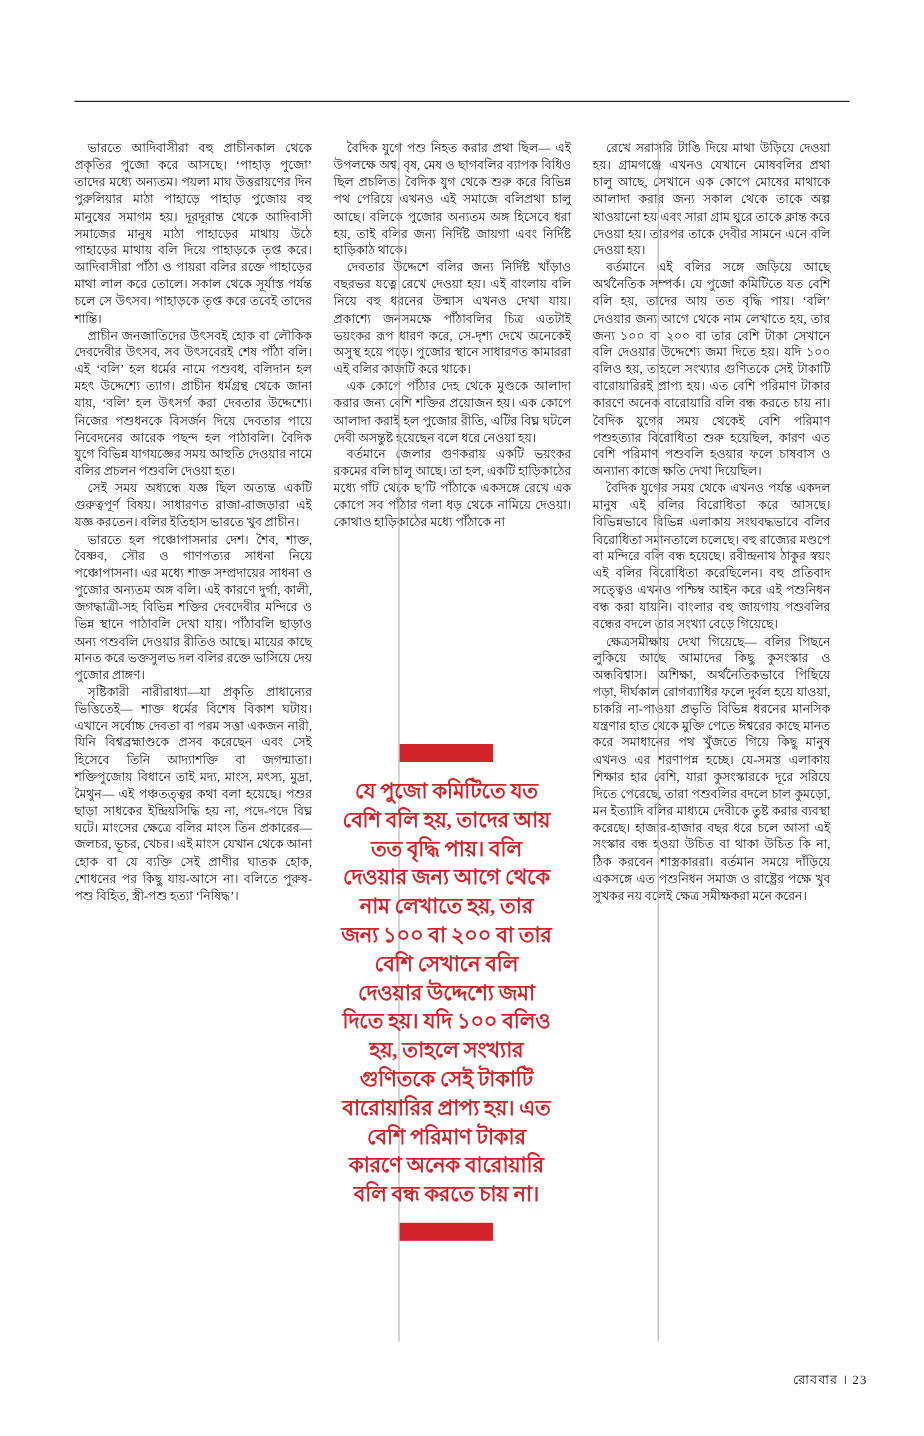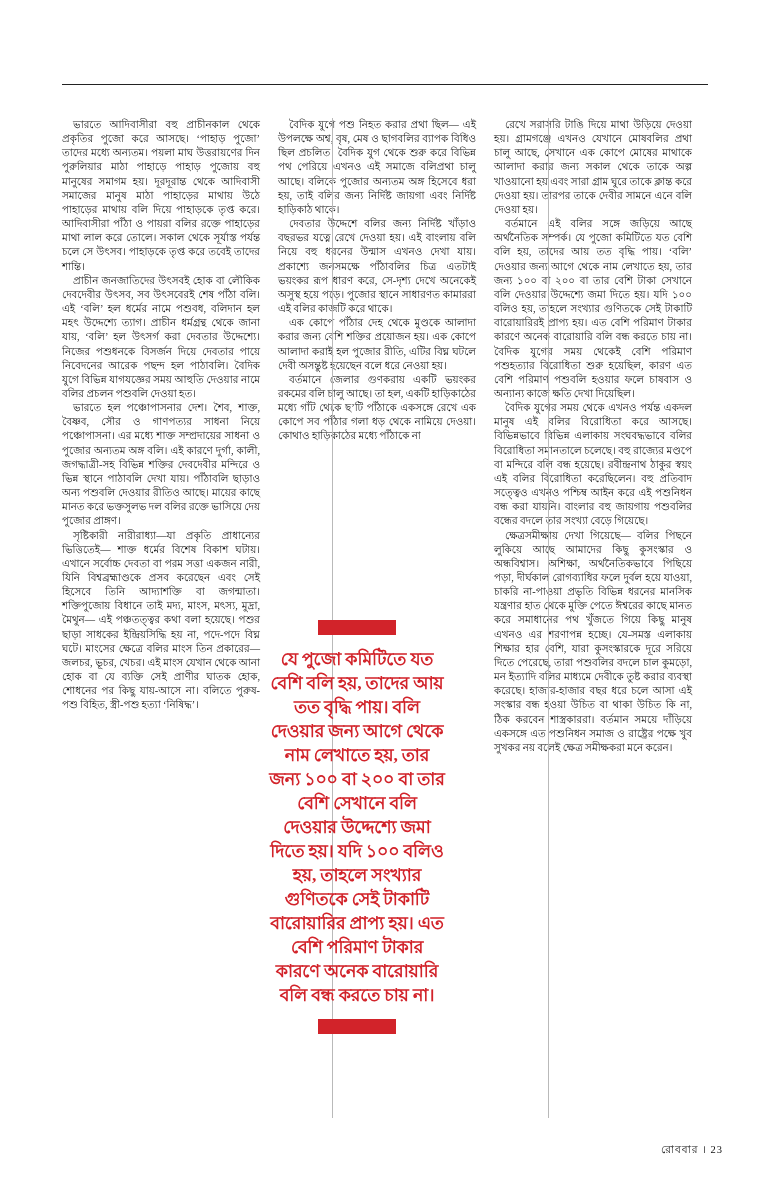--- a/index.html
+++ b/index.html
@@ -59,21 +59,21 @@
     width: 1px;
     background: #b9b9b9;
     height: 1000px;
   }
   .vrule.r1 { left: 270px; }
   .vrule.r2 { left: 486px; }
 
   
   .pullquote {
     position: absolute;
-    left: 269px;
+    left: 284px;
     top: 620px;
     width: 176px;
     padding: 0;
     text-align: center;
   }
   .pq-bar {
     width: 78px;
     height: 15px;
     background: #d2232a;
     margin: 0 auto;
@@ -104,20 +104,21 @@
 
 <div class="page">
 
   <div class="top-rule"></div>
 
   <div class="columns">
 
     <div class="col">
       <p class="first">ভারতে আদিবাসীরা বহু প্রাচীনকাল থেকে প্রকৃতির পুজো করে আসছে। ‘পাহাড় পুজো’ তাদের মধ্যে অন্যতম। পয়লা মাঘ উত্তরায়ণের দিন পুরুলিয়ার মাঠা পাহাড়ে পাহাড় পুজোয় বহু মানুষের সমাগম হয়। দূরদূরান্ত থেকে আদিবাসী সমাজের মানুষ মাঠা পাহাড়ের মাথায় উঠে পাহাড়ের মাথায় বলি দিয়ে পাহাড়কে তৃপ্ত করে। আদিবাসীরা পাঁঠা ও পায়রা বলির রক্তে পাহাড়ের মাথা লাল করে তোলে। সকাল থেকে সূর্যাস্ত পর্যন্ত চলে সে উৎসব। পাহাড়কে তৃপ্ত করে তবেই তাদের শান্তি।</p>
       <p>প্রাচীন জনজাতিদের উৎসবই হোক বা লৌকিক দেবদেবীর উৎসব, সব উৎসবেরই শেষ পাঁঠা বলি। এই ‘বলি’ হল ধর্মের নামে পশুবধ, বলিদান হল মহৎ উদ্দেশ্যে ত্যাগ। প্রাচীন ধর্মগ্রন্থ থেকে জানা যায়, ‘বলি’ হল উৎসর্গ করা দেবতার উদ্দেশ্যে। নিজের পশুধনকে বিসর্জন দিয়ে দেবতার পায়ে নিবেদনের আরেক পছন্দ হল পাঠাবলি। বৈদিক যুগে বিভিন্ন যাগযজ্ঞের সময় আহুতি দেওয়ার নামে বলির প্রচলন পশুবলি দেওয়া হত।</p>
+      <p>সেই সময় অধ্যন্ধে যজ্ঞ ছিল অত্যন্ত একটি গুরুত্বপূর্ণ বিষয়। সাধারণত রাজা-রাজড়ারা এই যজ্ঞ করতেন। বলির ইতিহাস ভারতে খুব প্রাচীন।</p>
       <p>ভারতে হল পঞ্চোপাসনার দেশ। শৈব, শাক্ত, বৈষ্ণব, সৌর ও গাণপত্যর সাধনা নিয়ে পঞ্চোপাসনা। এর মধ্যে শাক্ত সম্প্রদায়ের সাধনা ও পুজোর অন্যতম অঙ্গ বলি। এই কারণে দুর্গা, কালী, জগদ্ধাত্রী-সহ বিভিন্ন শক্তির দেবদেবীর মন্দিরে ও ভিন্ন স্থানে পাঠাবলি দেখা যায়। পাঁঠাবলি ছাড়াও অন্য পশুবলি দেওয়ার রীতিও আছে। মায়ের কাছে মানত করে ভক্তসুলভ দল বলির রক্তে ভাসিয়ে দেয় পুজোর প্রাঙ্গণ।</p>
       <p>সৃষ্টিকারী নারীরাধ্যা—যা প্রকৃতি প্রাধান্যের ভিত্তিতেই— শাক্ত ধর্মের বিশেষ বিকাশ ঘটায়। এখানে সর্বোচ্চ দেবতা বা পরম সত্তা একজন নারী, যিনি বিশ্বব্রহ্মাণ্ডকে প্রসব করেছেন এবং সেই হিসেবে তিনি আদ্যাশক্তি বা জগন্মাতা। শক্তিপুজোয় বিধানে তাই মদ্য, মাংস, মৎস্য, মুদ্রা, মৈথুন— এই পঞ্চতত্ত্বর কথা বলা হয়েছে। পশুর ছাড়া সাধকের ইন্দ্রিয়সিদ্ধি হয় না, পদে-পদে বিঘ্ন ঘটে। মাংসের ক্ষেত্রে বলির মাংস তিন প্রকারের— জলচর, ভূচর, খেচর। এই মাংস যেখান থেকে আনা হোক বা যে ব্যক্তি সেই প্রাণীর ঘাতক হোক, শোধনের পর কিছু যায়-আসে না। বলিতে পুরুষ-পশু বিহিত, স্ত্রী-পশু হত্যা ‘নিষিদ্ধ’।</p>
     </div>
 
     <div class="col mid">
       <p class="first">বৈদিক যুগে পশু নিহত করার প্রথা ছিল— এই উপলক্ষে অশ্ব, বৃষ, মেষ ও ছাগবলির ব্যাপক বিধিও ছিল প্রচলিত। বৈদিক যুগ থেকে শুরু করে বিভিন্ন পথ পেরিয়ে এখনও এই সমাজে বলিপ্রথা চালু আছে। বলিকে পুজোর অন্যতম অঙ্গ হিসেবে ধরা হয়, তাই বলির জন্য নির্দিষ্ট জায়গা এবং নির্দিষ্ট হাড়িকাঠ থাকে।</p>
       <p>দেবতার উদ্দেশে বলির জন্য নির্দিষ্ট খাঁড়াও বছরভর যত্নে রেখে দেওয়া হয়। এই বাংলায় বলি নিয়ে বহু ধরনের উন্মাস এখনও দেখা যায়। প্রকাশ্যে জনসমক্ষে পাঁঠাবলির চিত্র এতটাই ভয়ংকর রূপ ধারণ করে, সে-দৃশ্য দেখে অনেকেই অসুস্থ হয়ে পড়ে। পুজোর স্থানে সাধারণত কামাররা এই বলির কাজটি করে থাকে।</p>
       <p>এক কোপে পাঁঠার দেহ থেকে মুণ্ডকে আলাদা করার জন্য বেশি শক্তির প্রয়োজন হয়। এক কোপে আলাদা করাই হল পুজোর রীতি, এটির বিঘ্ন ঘটলে দেবী অসন্তুষ্ট হয়েছেন বলে ধরে নেওয়া হয়।</p>
       <p>বর্তমানে জেলার গুণকরায় একটি ভয়ংকর রকমের বলি চালু আছে। তা হল, একটি হাড়িকাঠের মধ্যে গাঁট থেকে ছ’টি পাঁঠাকে একসঙ্গে রেখে এক কোপে সব পাঁঠার গলা ধড় থেকে নামিয়ে দেওয়া। কোথাও হাড়িকাঠের মধ্যে পাঁঠাকে না</p>
     </div>

